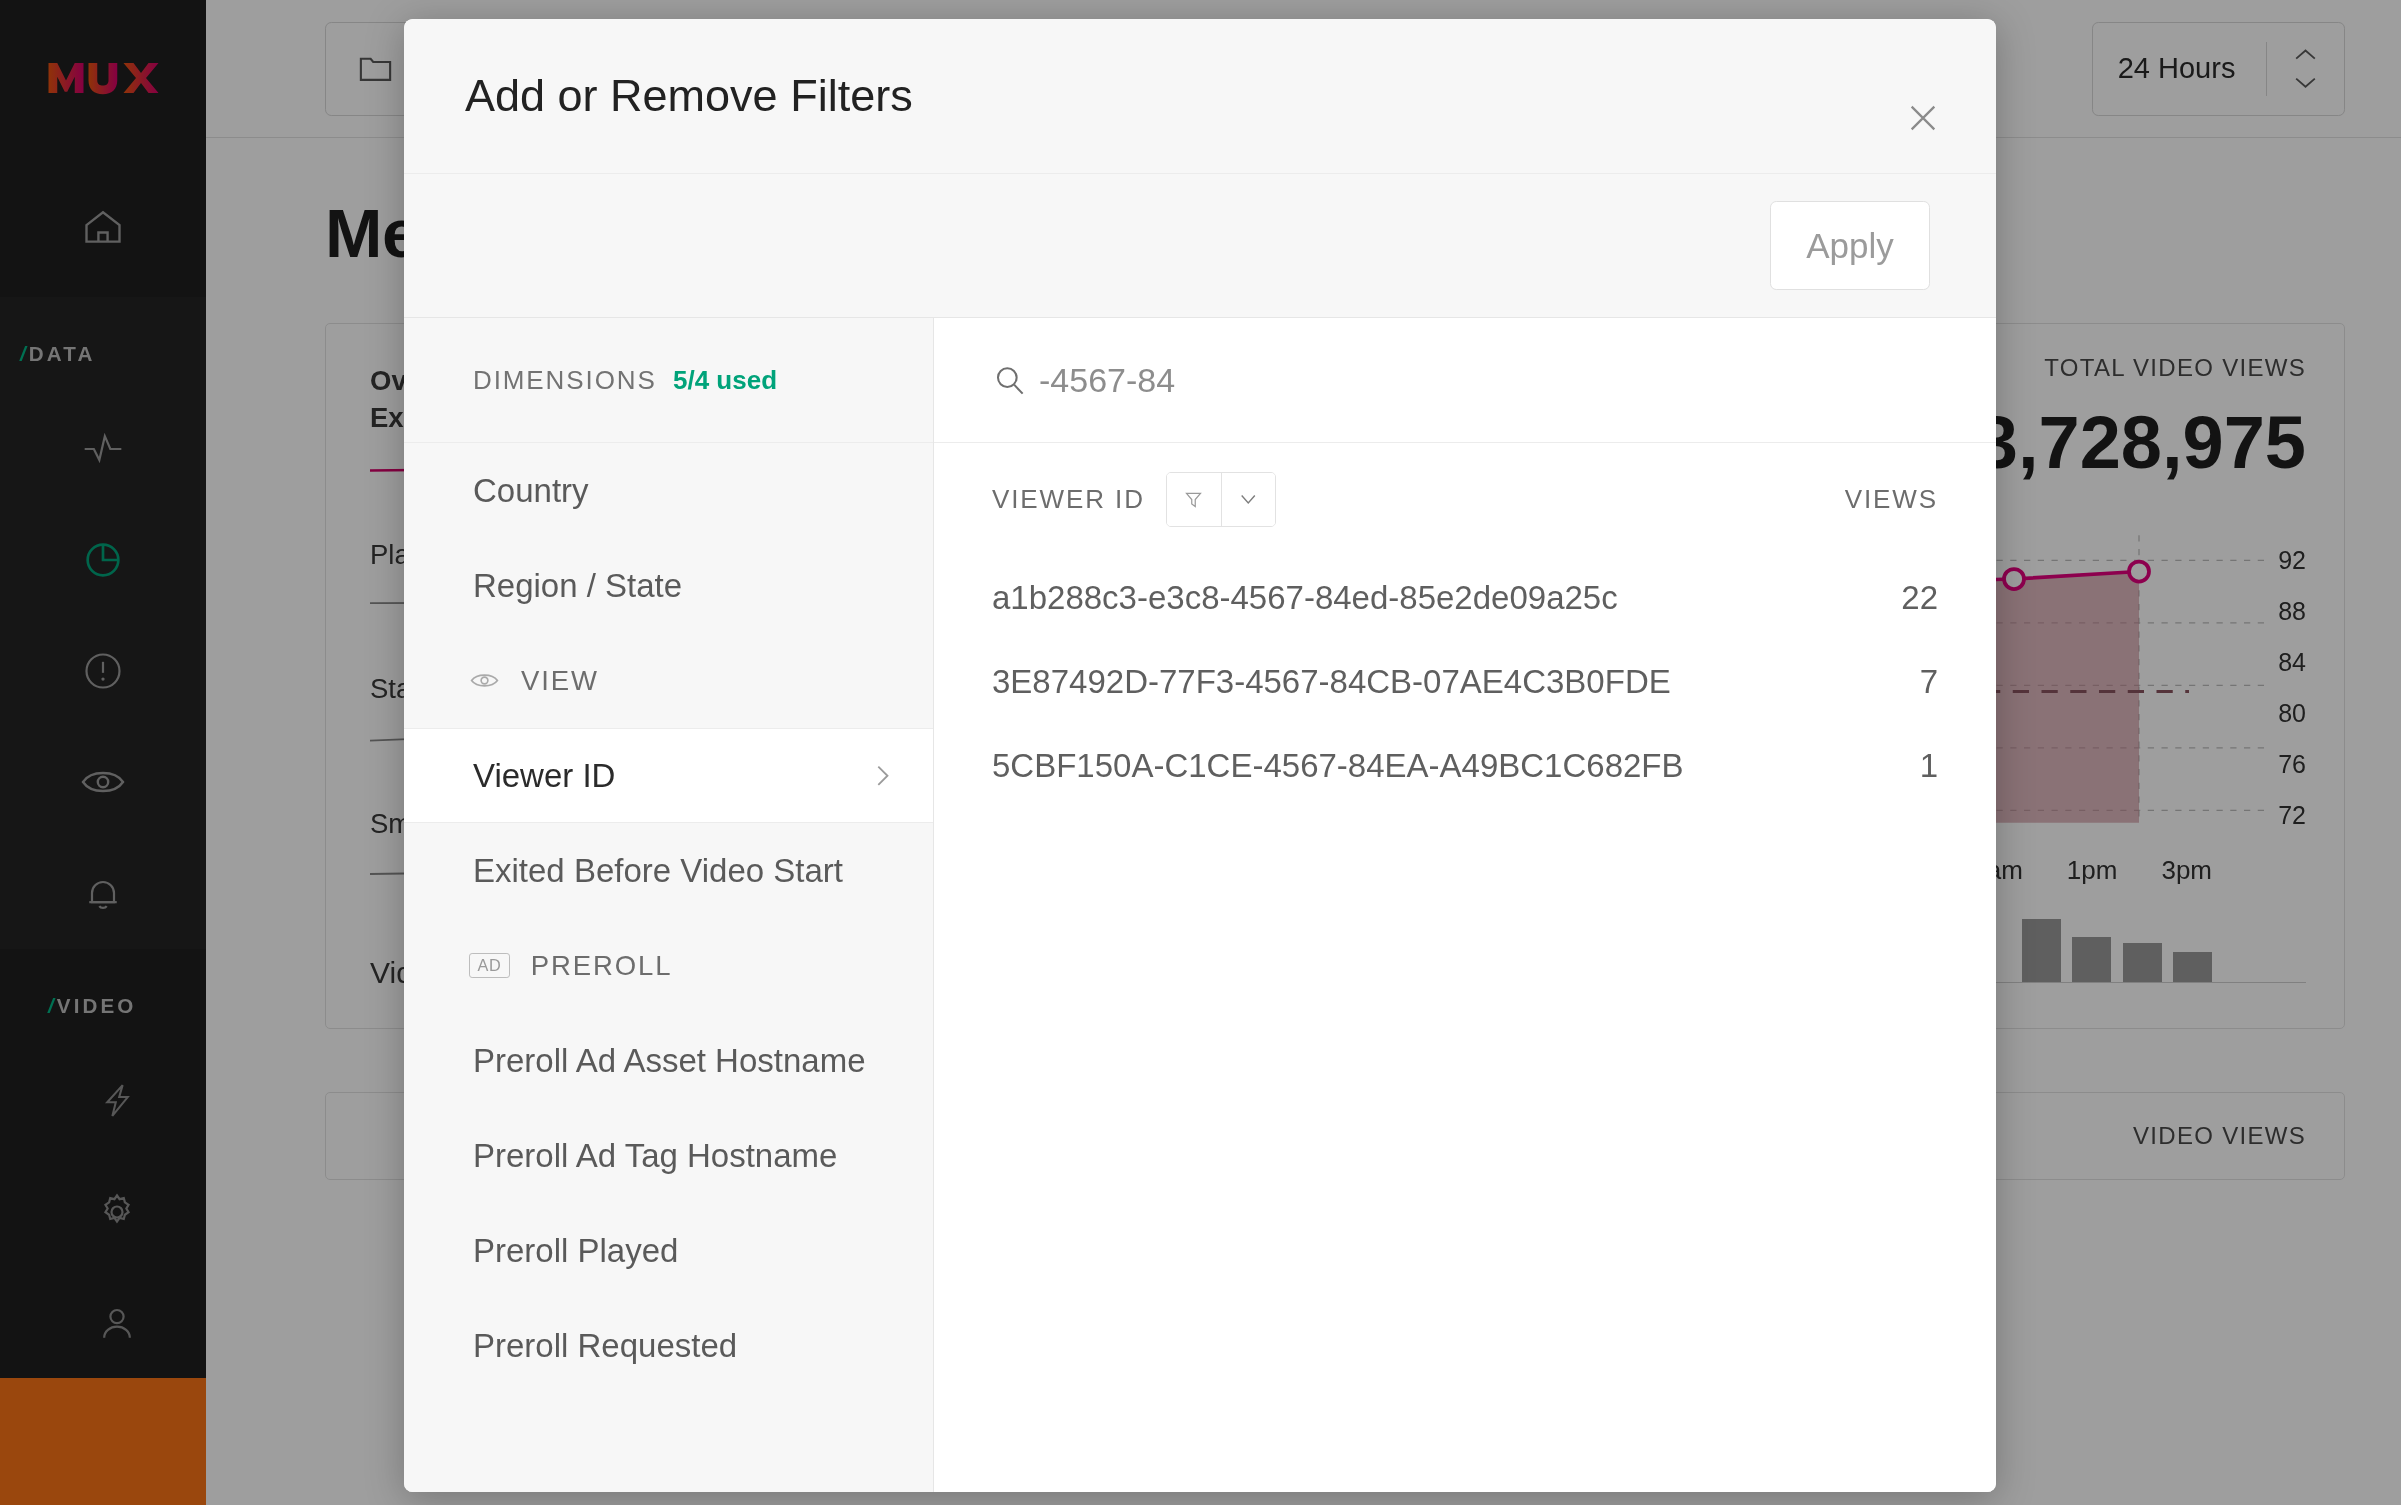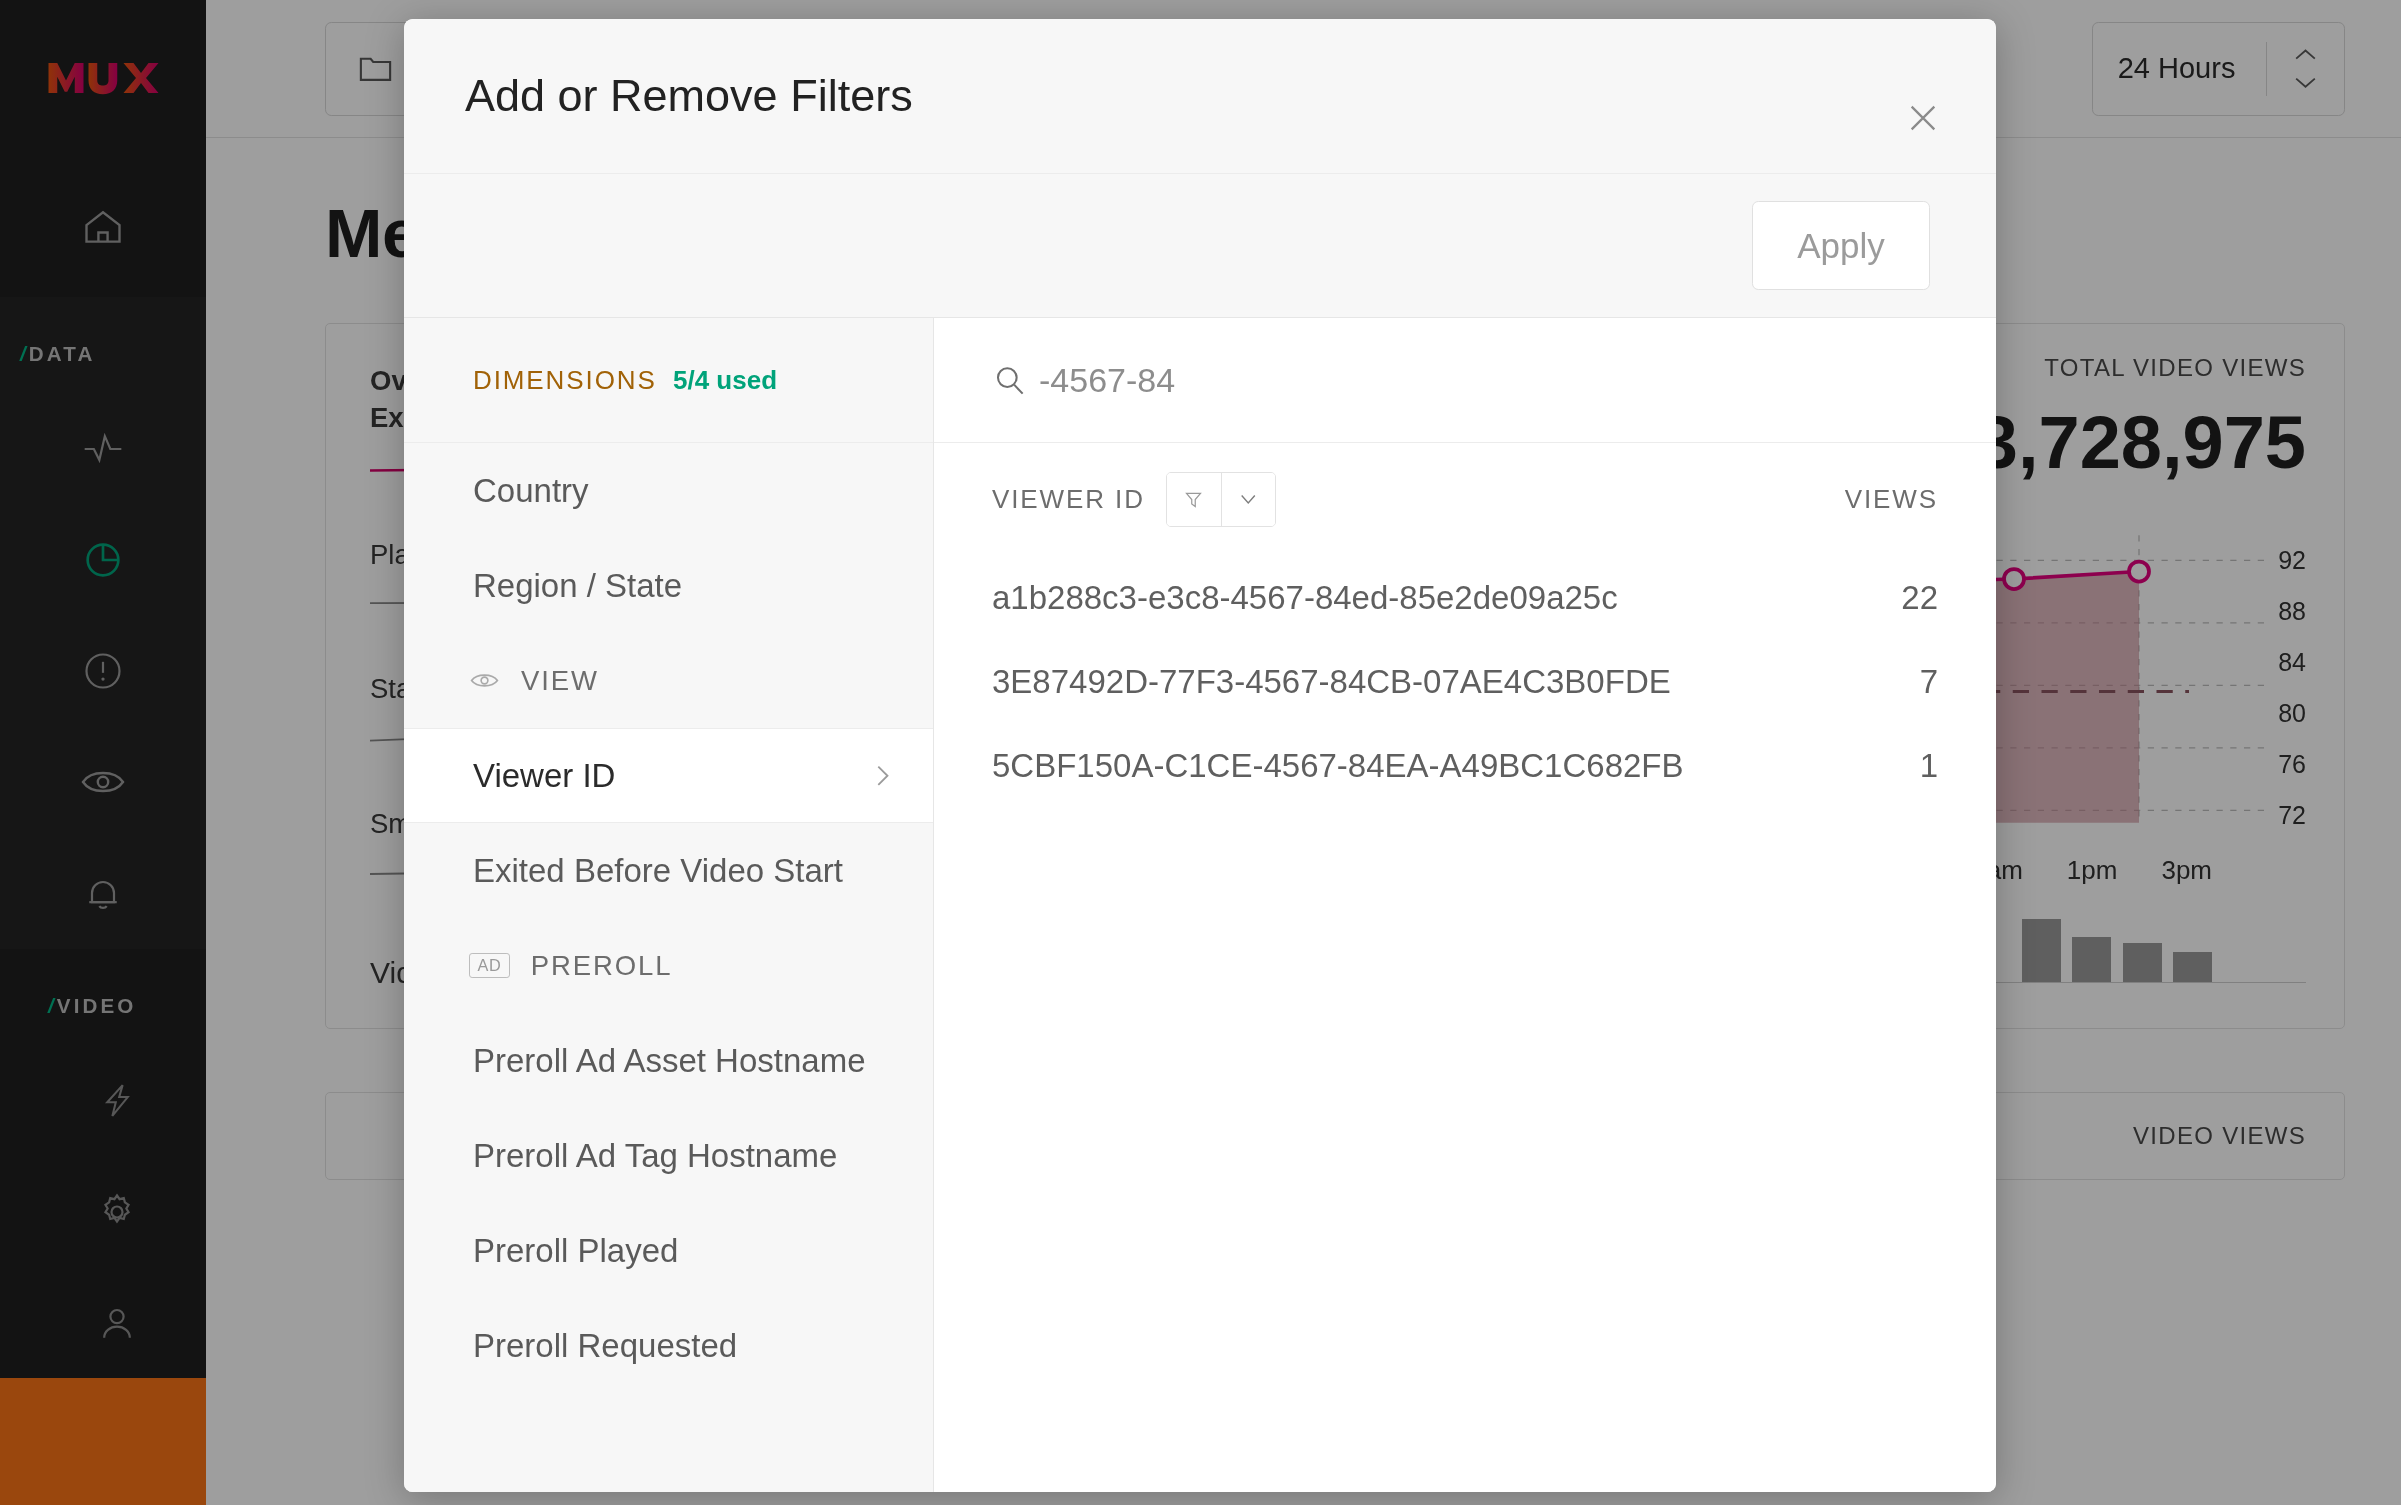--- a/index.html
+++ b/index.html
@@ -133,41 +133,41 @@
     width: 49px; height: 49px; display:flex; align-items:center; justify-content:center;
   }
   .modal-actionbar {
     height: 144px; flex: 0 0 144px;
     display: flex; align-items: center; justify-content: flex-end;
     padding-right: 66px;
     border-bottom: 0.6px solid #e6e6e6;
     background: #f7f7f7;
   }
   .apply-btn {
-    width: 178px; height: 89px;
+    width: 160px; height: 89px;
     background: #ffffff; border: 0.6px solid #e0e0e0; border-radius: 6.3px;
     font-size: 35px; color: #9b9b9b;
     font-family: "Liberation Sans", sans-serif;
     cursor: default;
   }
   .modal-body { flex: 1; display: flex; min-height: 0; }
 
   
   .dim-panel {
     width: 530px; flex: 0 0 530px;
     background: #f7f7f7;
     border-right: 0.6px solid #e6e6e6;
     overflow: hidden;
   }
   .dim-head {
     height: 125px; display: flex; align-items: center;
     padding-left: 69px; gap: 16.3px;
     border-bottom: 0.6px solid #ececec;
   }
-  .dim-head .dh-title { font-size: 26px; letter-spacing: 1.9px; color: #a16207; }
+  .dim-head .dh-title { font-size: 26px; letter-spacing: 1.9px; color: #737373; }
   .dim-head .dh-used { font-size: 26px; font-weight: 700; color: #00a37a; }
 
   .dim-item {
     height: 95px; display: flex; align-items: center; justify-content: space-between;
     padding: 0 38px 0 69px;
     font-size: 33px; color: #5a5a5a;
   }
   .dim-item.selected {
     background: #ffffff; color: #2b2b2b;
     border-top: 0.6px solid #ececec; border-bottom: 0.6px solid #ececec;

